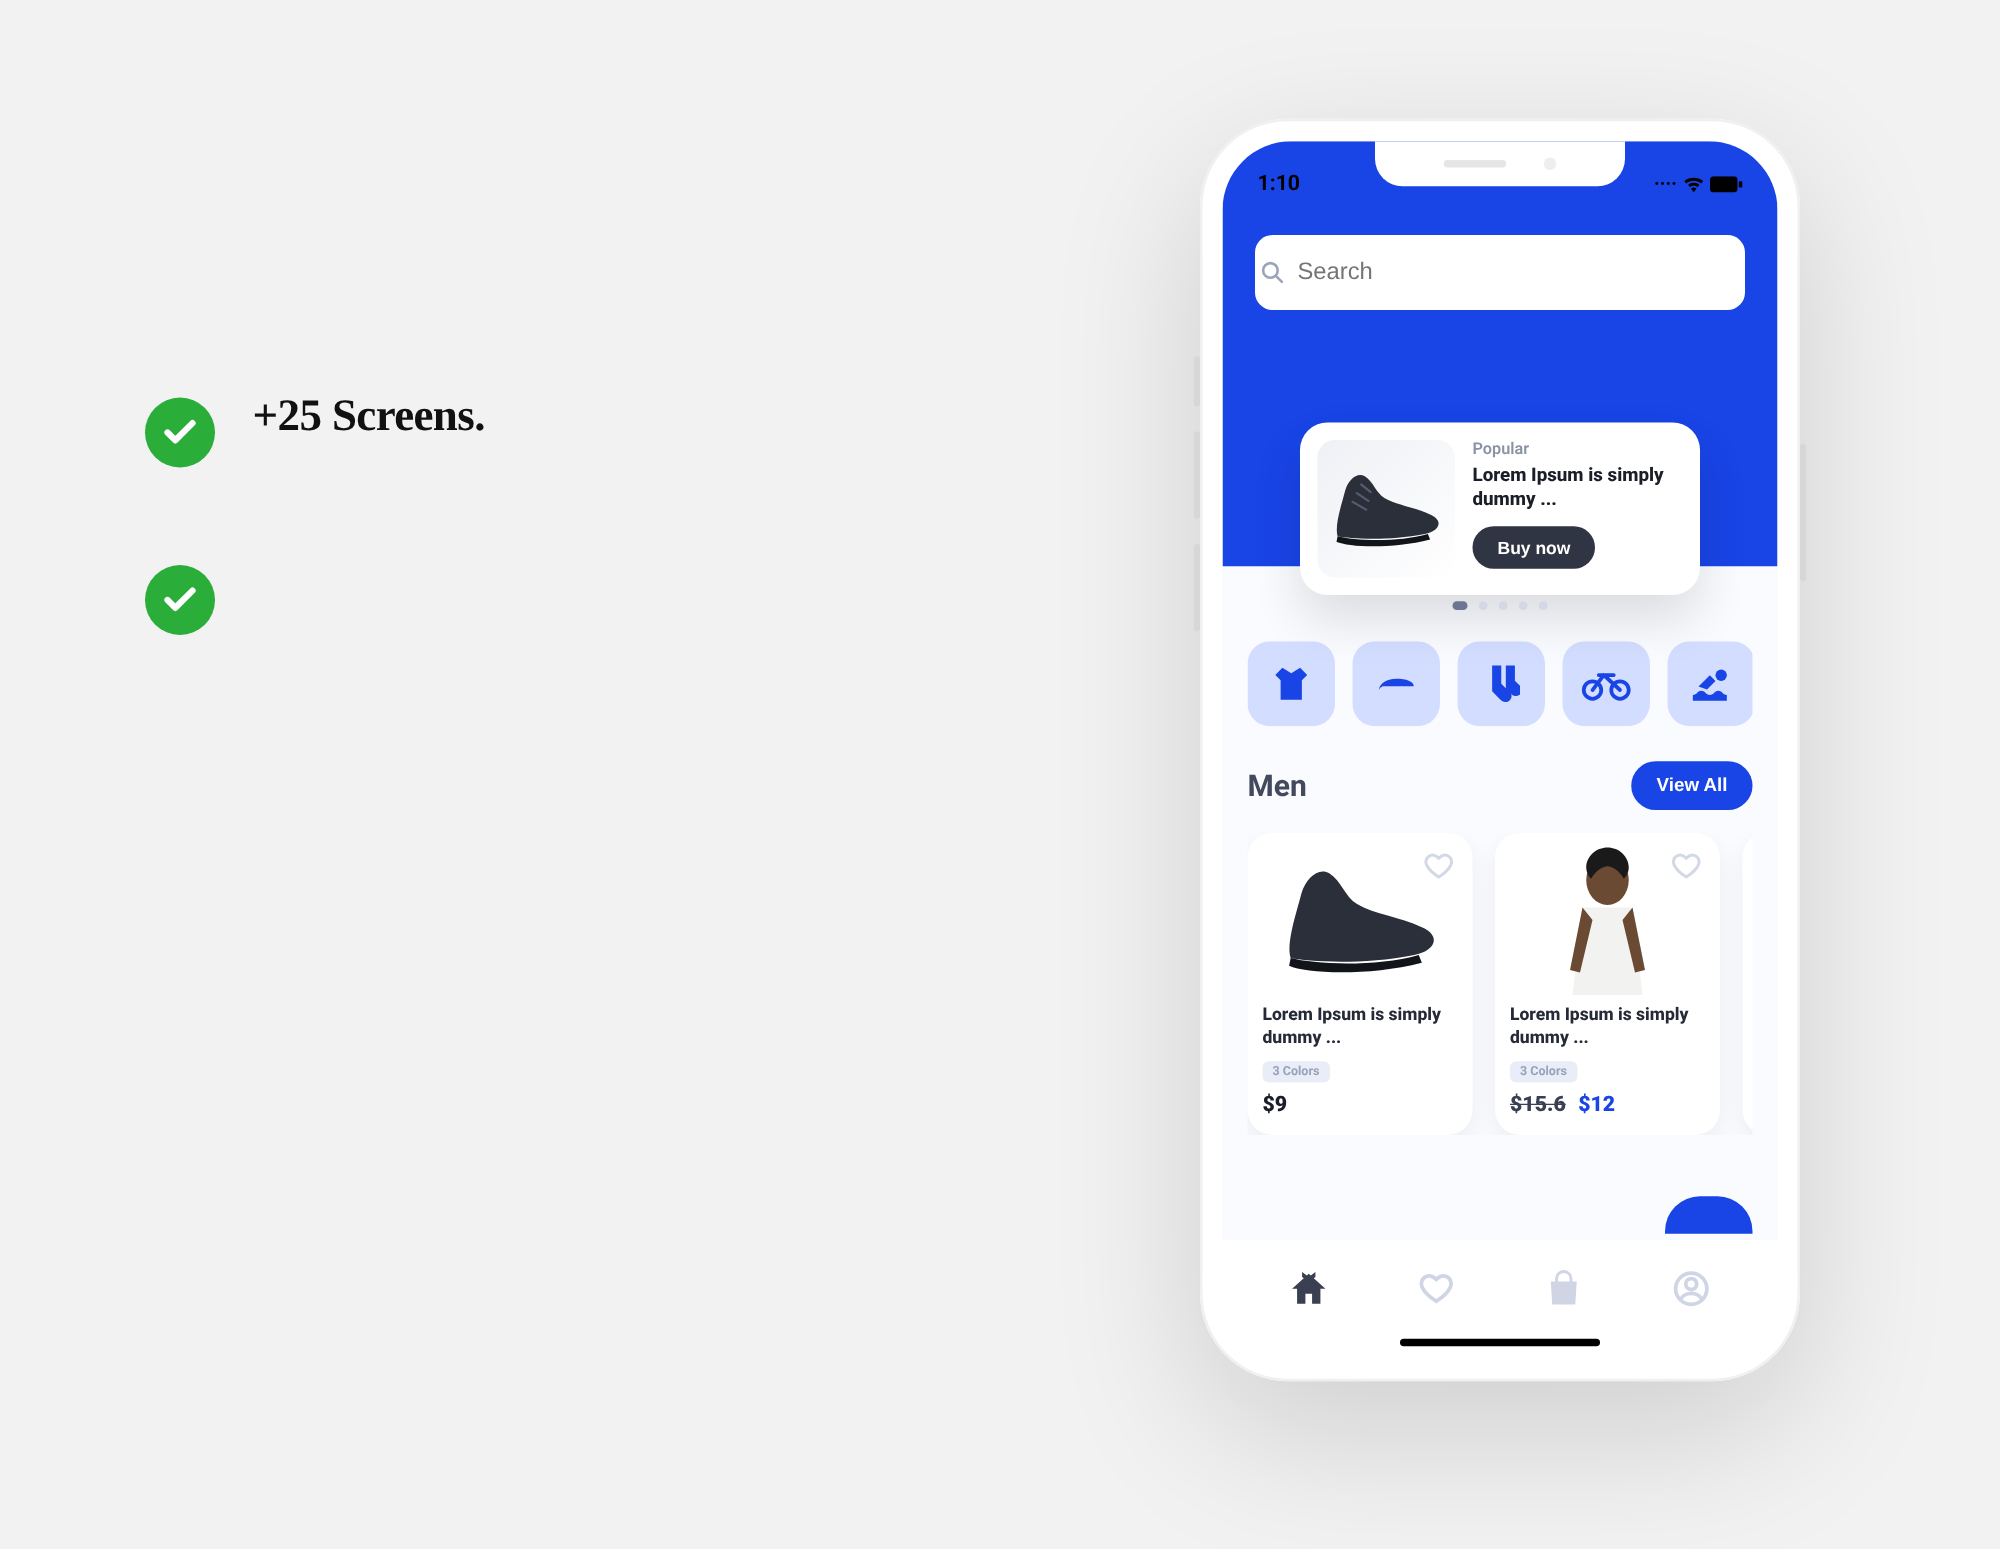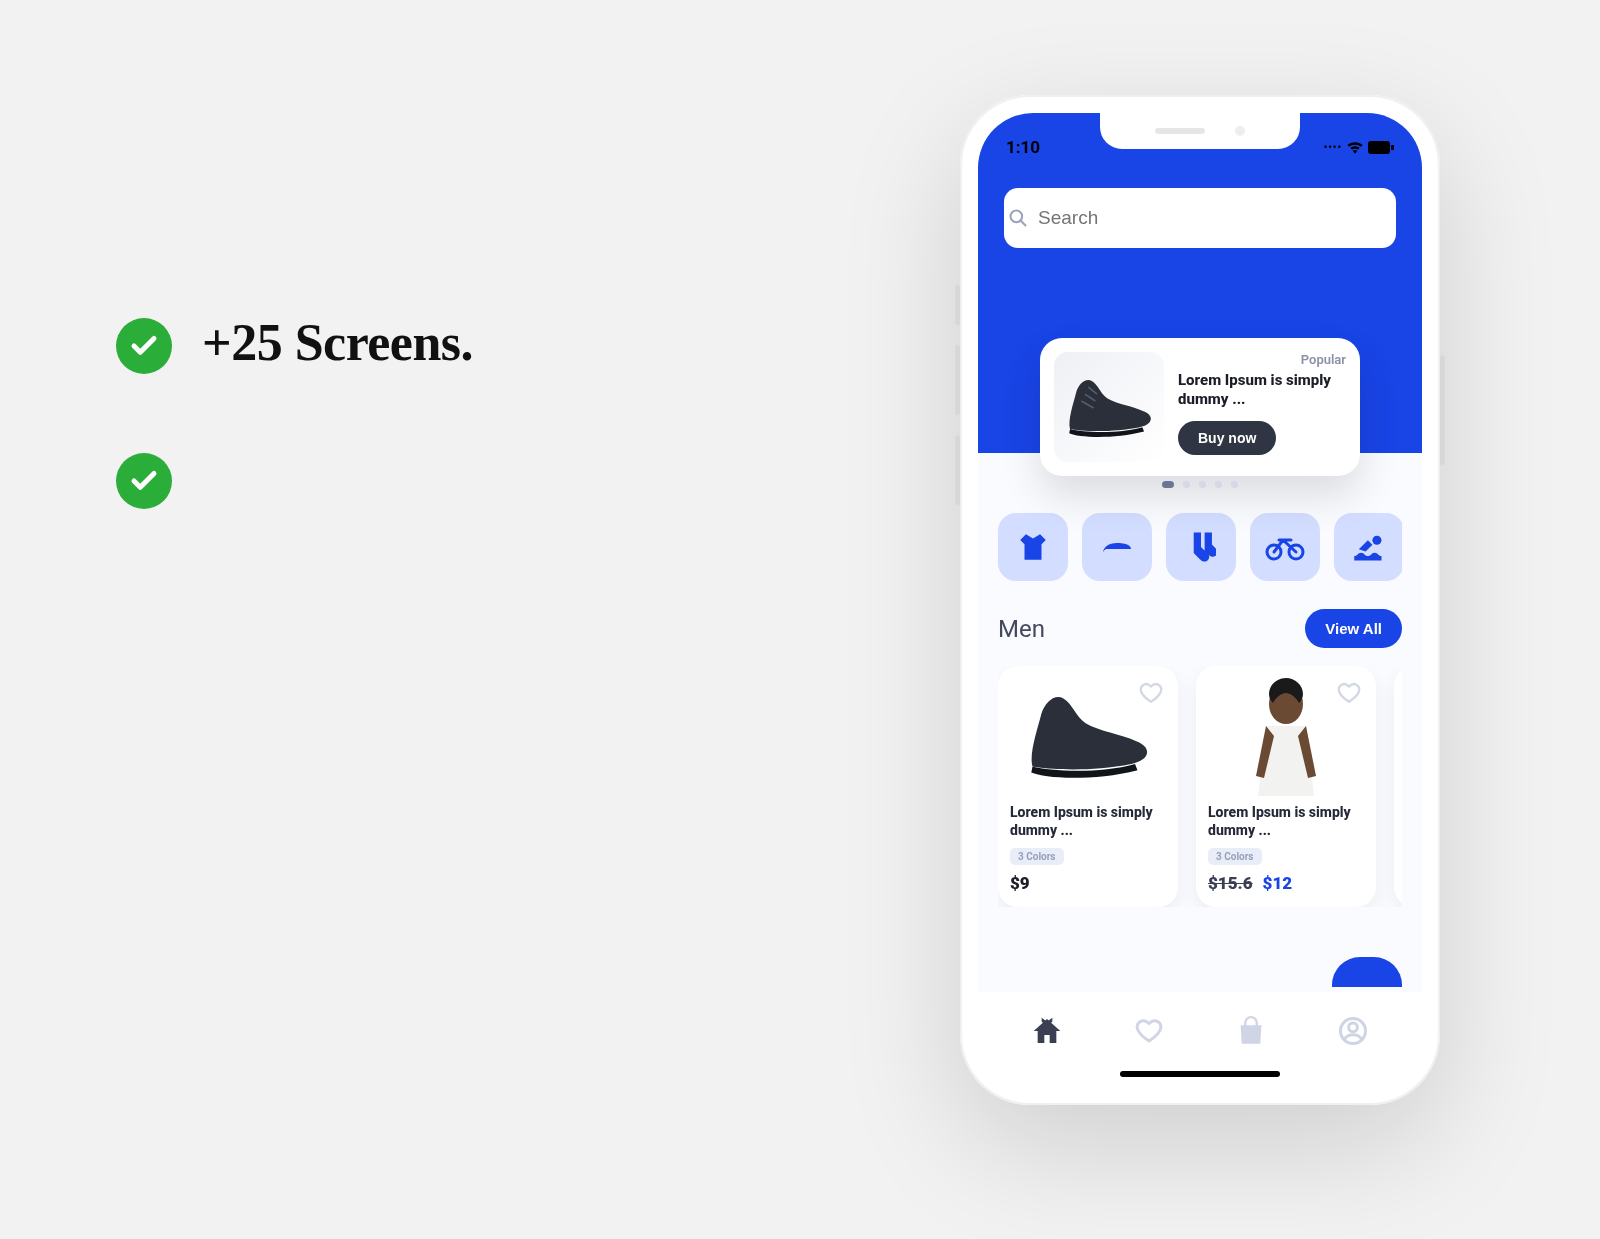--- a/index.html
+++ b/index.html
@@ -35,21 +35,21 @@
     background: #2bad3a;
     border-radius: 50%;
     position: relative;
     margin-right: 30px;
     margin-top: 8px;
   }
   .check svg { position:absolute; left:50%; top:50%; transform:translate(-50%,-50%); }
   .feat-text {
     font-family: Georgia, "Times New Roman", serif;
     font-weight: 900;
-    font-size: 52px;
+    font-size: 36px;
     line-height: 1.25;
     color: #111;
     letter-spacing: -0.5px;
   }
 
   
   .phone-wrap {
     position: absolute;
     left: 960px;
     top: 95px;
@@ -140,21 +140,21 @@
     gap:14px;
     z-index:30;
   }
   .pop-img {
     width:110px; height:110px;
     border-radius:14px;
     background: linear-gradient(135deg,#eef0f5,#fff);
     display:flex; align-items:center; justify-content:center;
     overflow:hidden;
   }
-  .pop-info { flex:1; display:flex; flex-direction:column; gap:4px;align-items:flex-end;}
+  .pop-info { flex:1; display:flex; flex-direction:column; gap:4px;}
   .pop-tag { font-size:13px; color:#8b92a5; font-weight:600;}
   .pop-title { font-size:15px; font-weight:800; color:#1b1d28; line-height:1.25;}
   .buy-btn {
     margin-top:8px;
     align-self:flex-start;
     background:#2f3542;
     color:#fff;
     border:none;
     border-radius:20px;
     padding:9px 20px;
@@ -186,21 +186,21 @@
     background:#d3ddff;
     border-radius:18px;
     display:flex; align-items:center; justify-content:center;
   }
   .cat svg { fill:#1944e6; }
 
   .section-head {
     display:flex; justify-content:space-between; align-items:center;
     margin-bottom:18px;
   }
-  .section-title { font-size:24px; font-weight:400; color:#434a5e;}
+  .section-title { font-size:24px; font-weight:700; color:#434a5e;}
   .viewall {
     background:#1944e6; color:#fff; border:none;
     padding:11px 20px; border-radius:22px; font-size:15px; font-weight:700;
   }
 
   .product-row { display:flex; gap:18px; overflow:hidden;}
   .product {
     flex:0 0 180px;
     background:#fff;
     border-radius:20px;

